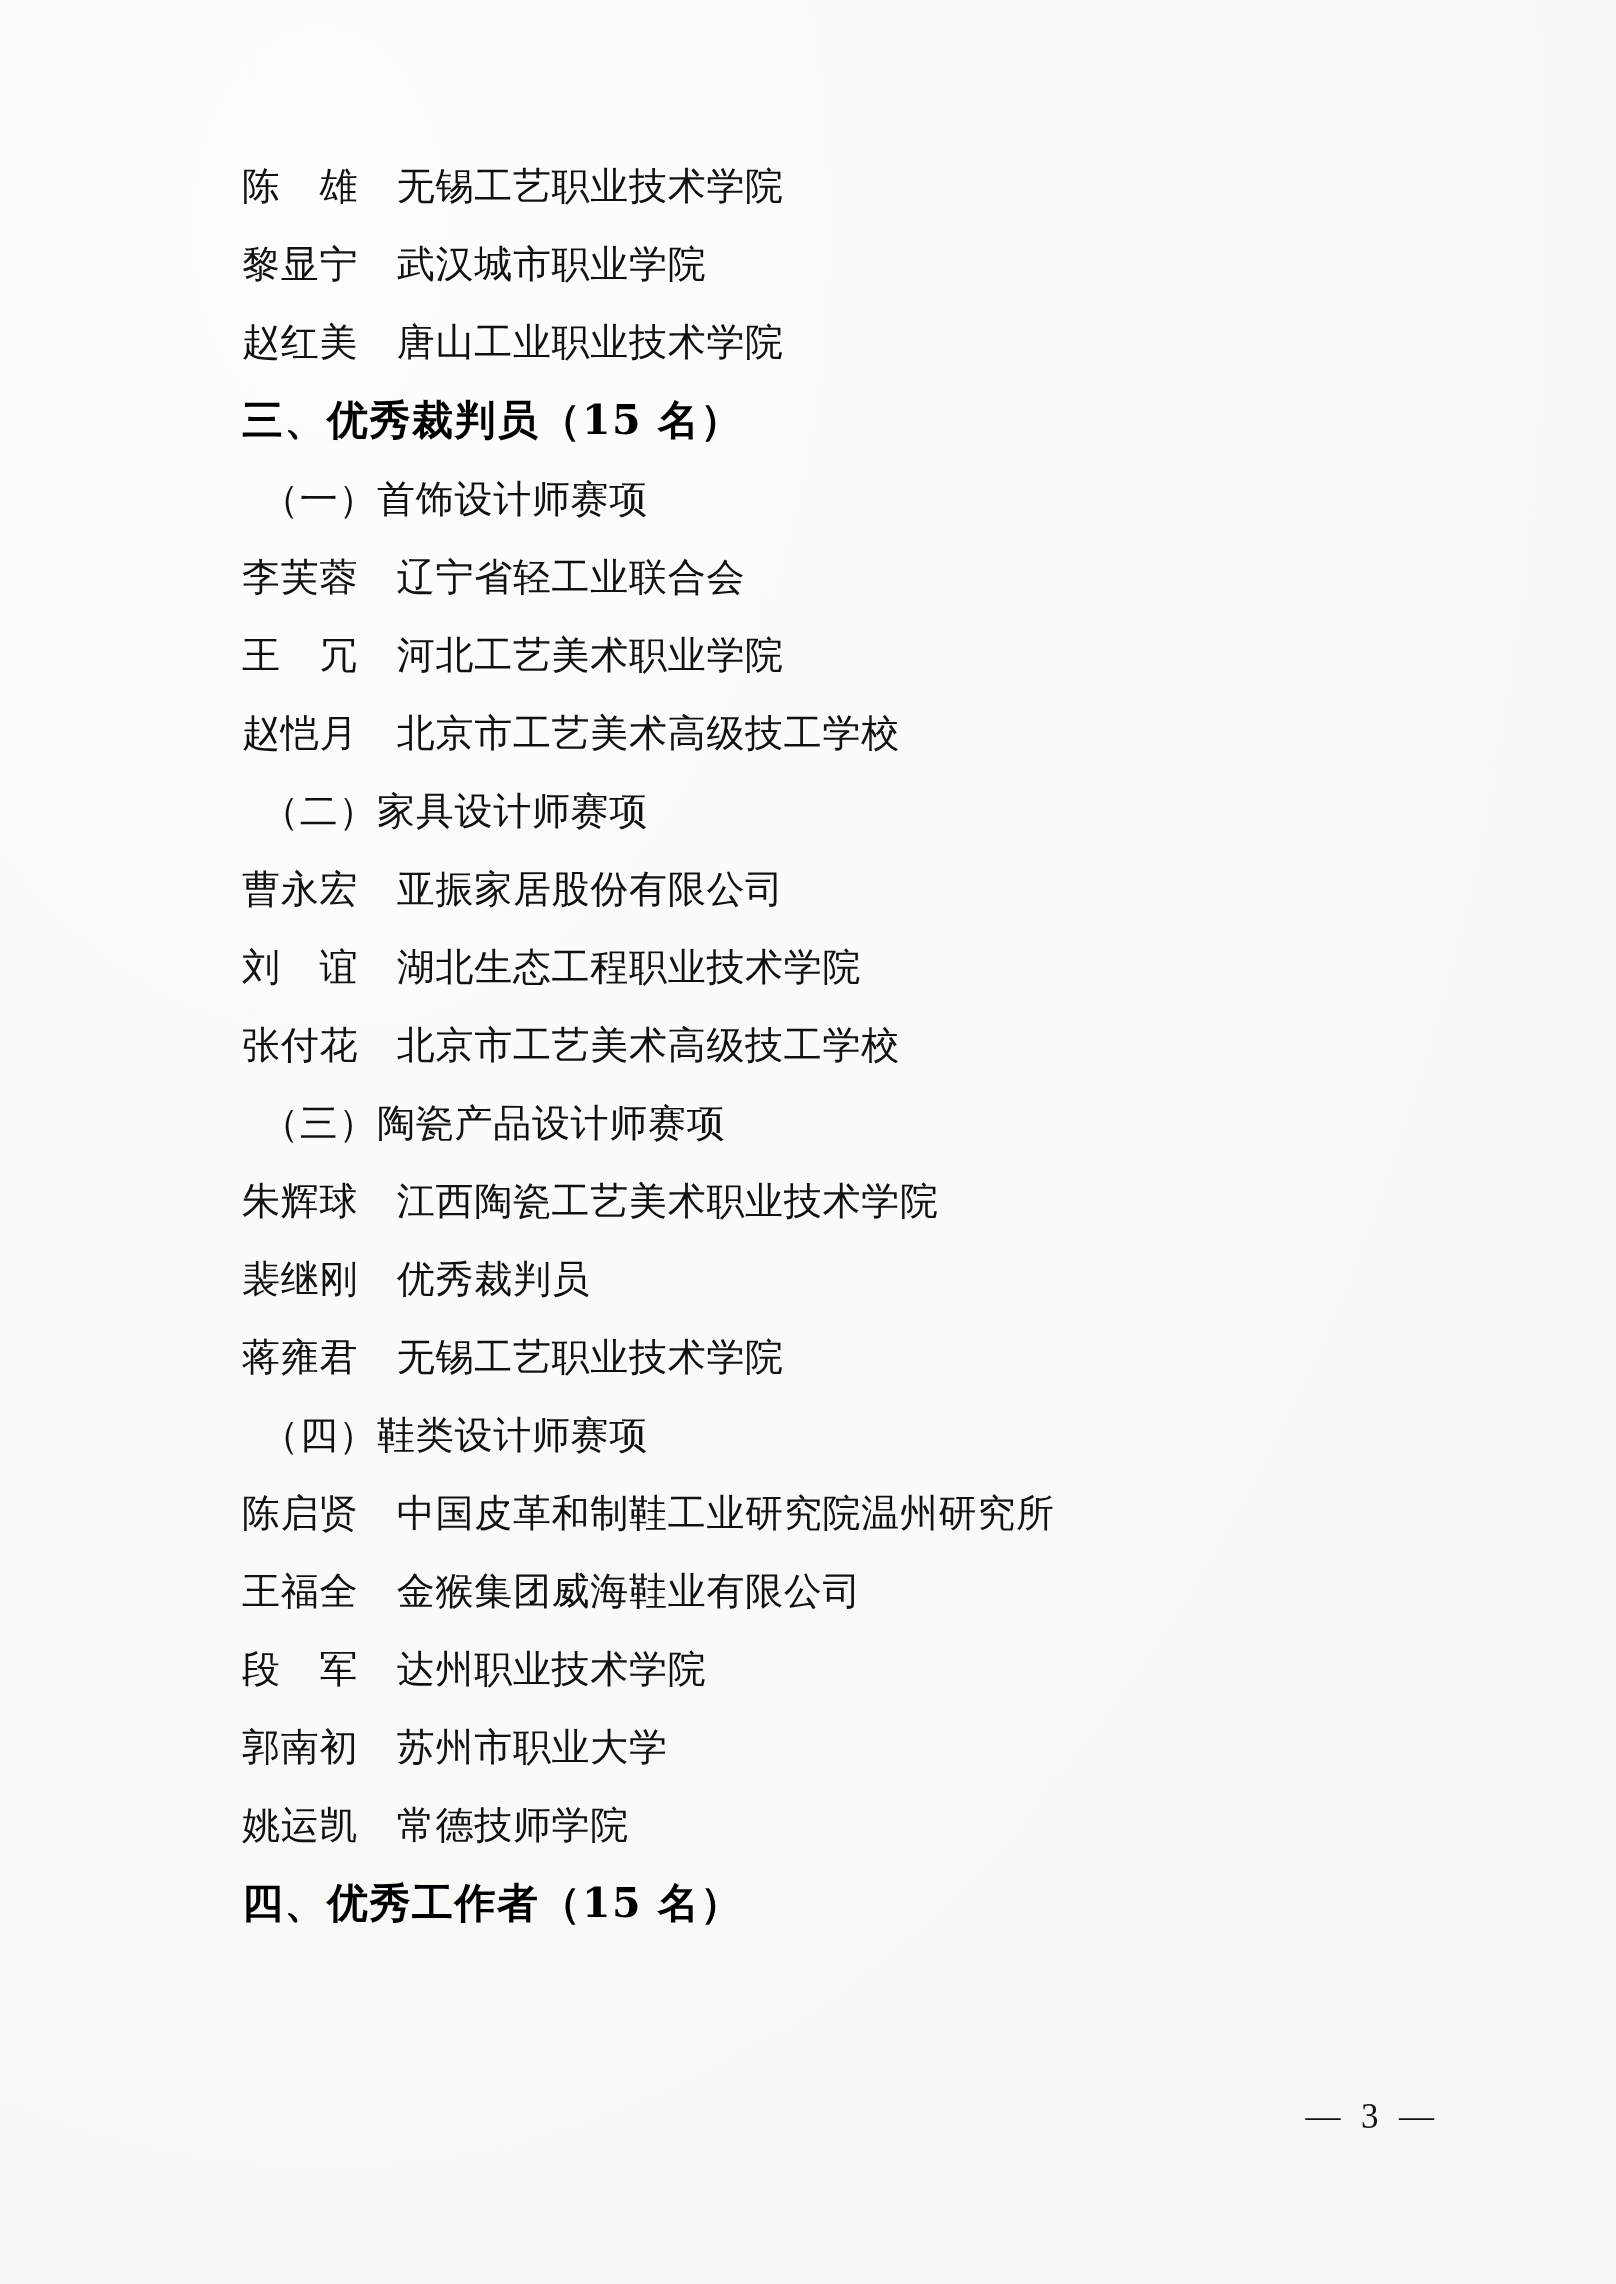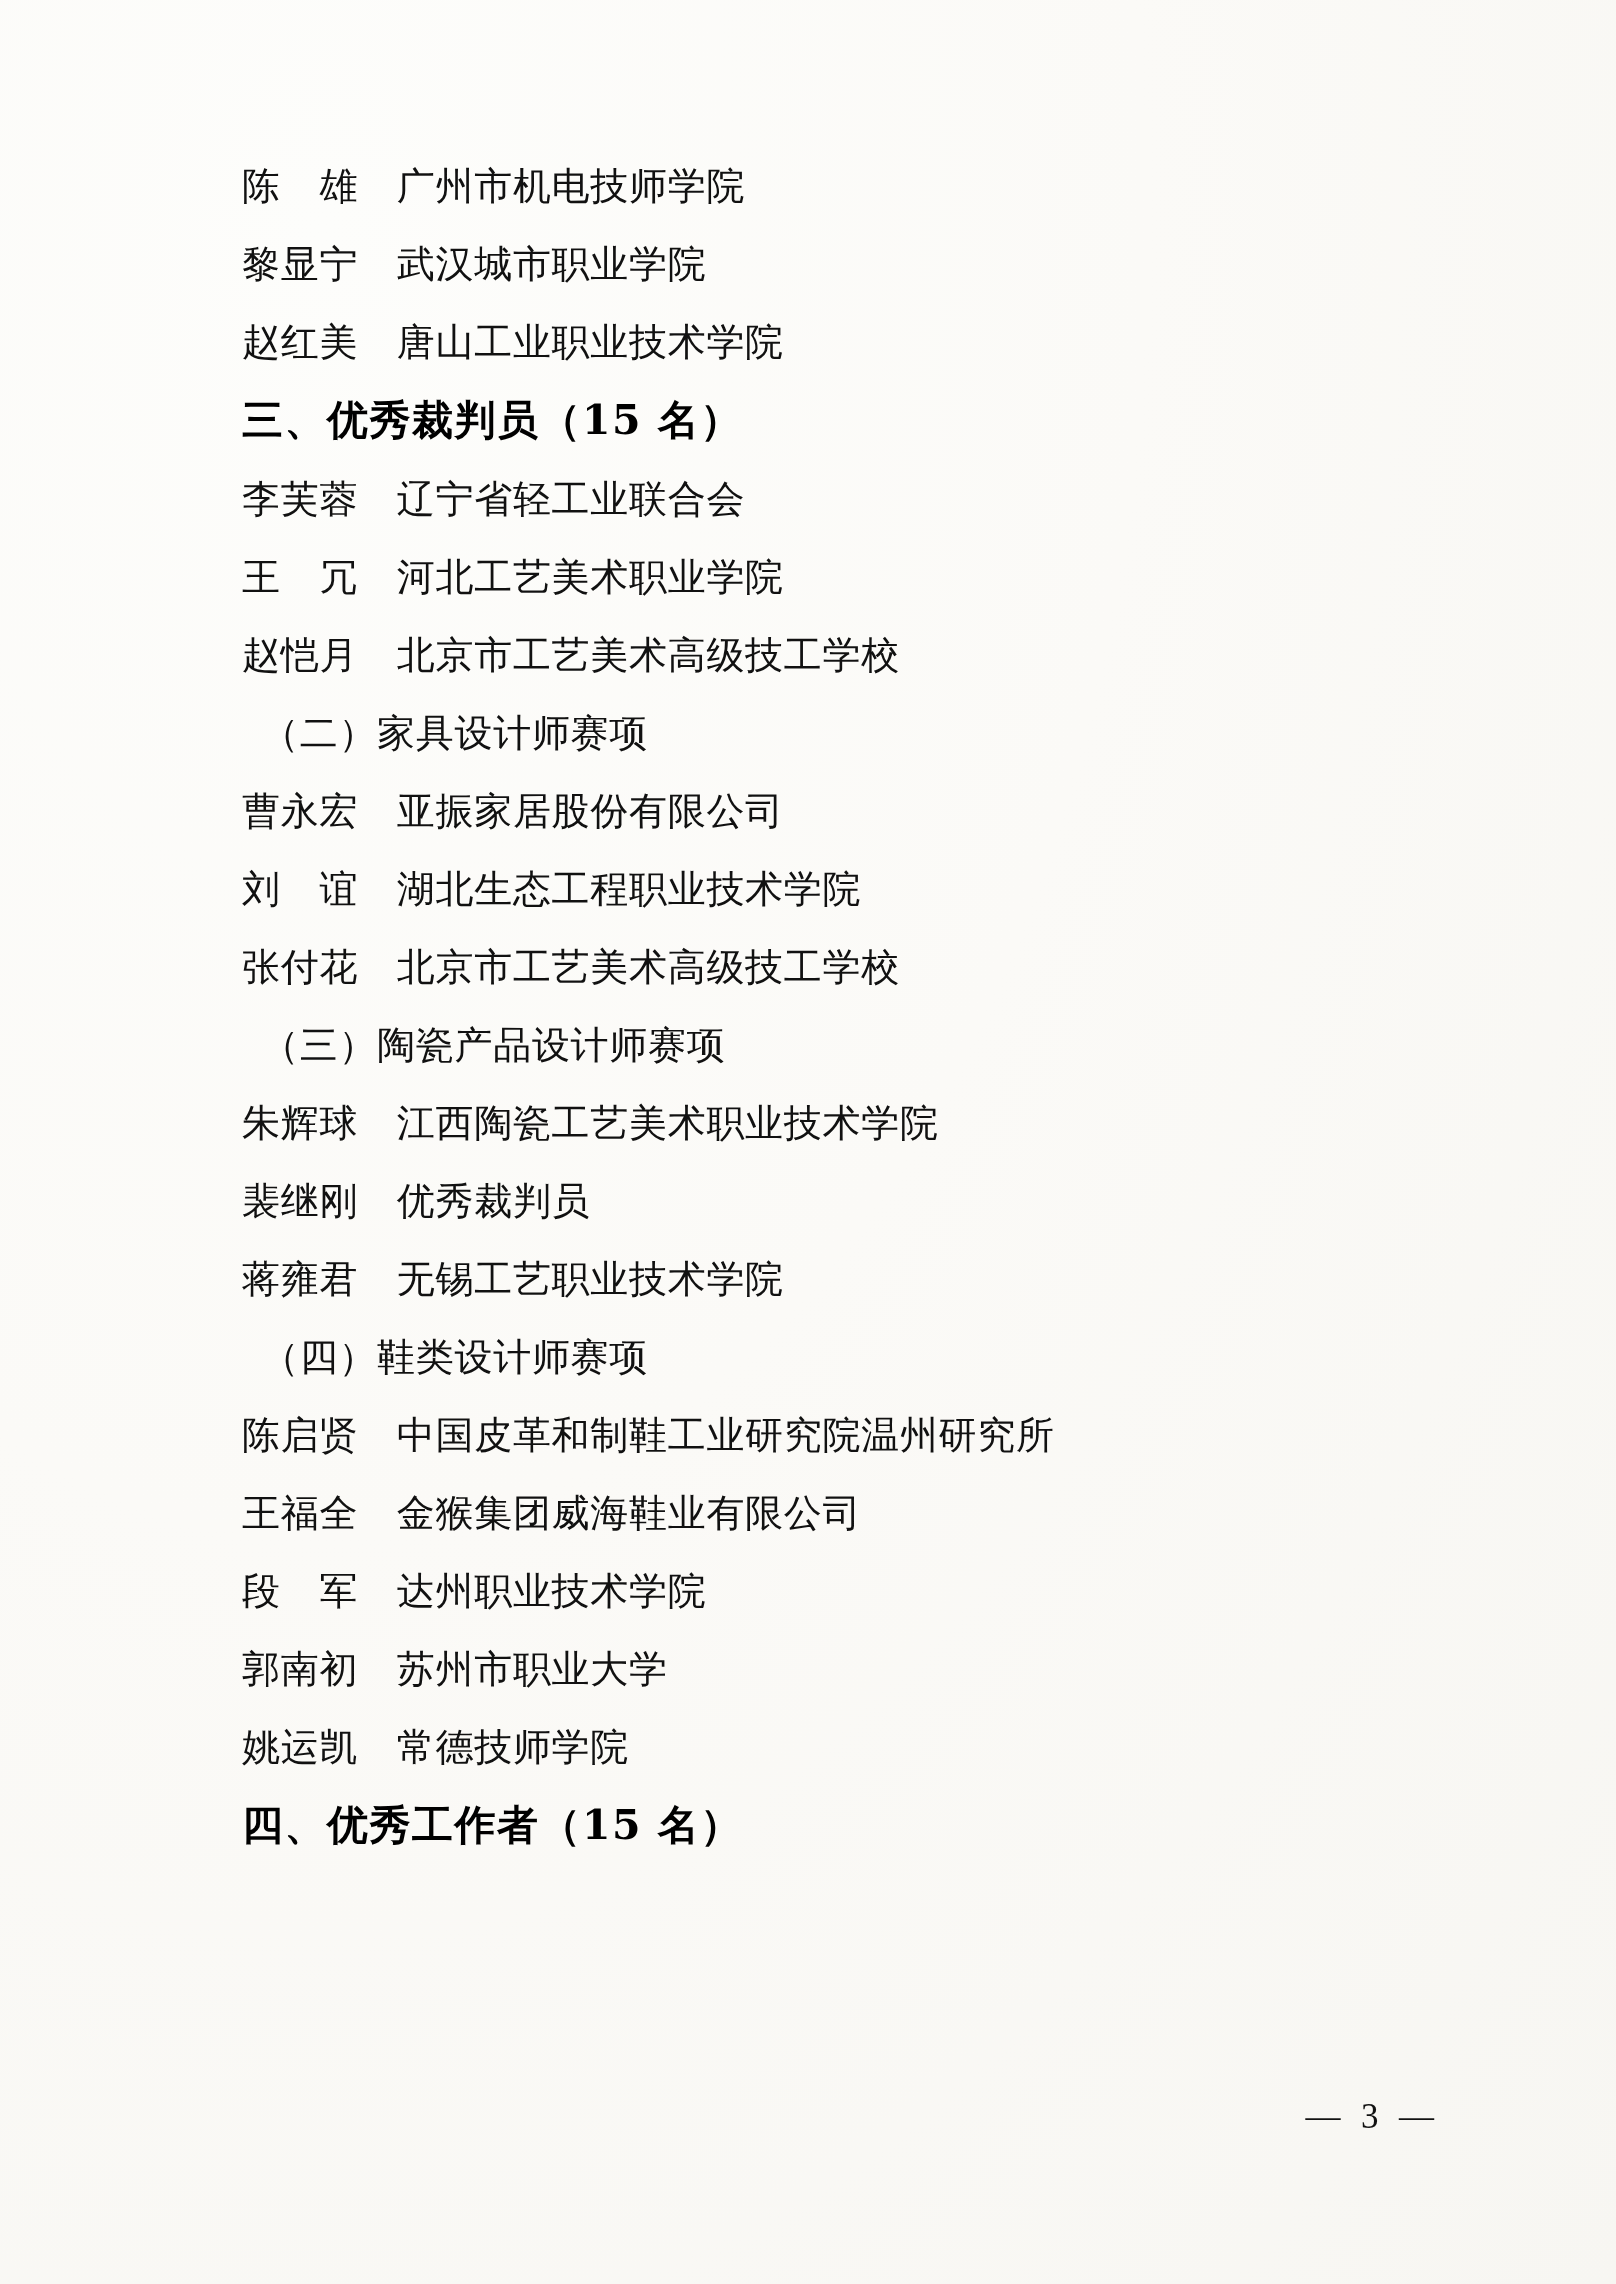--- a/index.html
+++ b/index.html
@@ -63,24 +63,25 @@
     font-size: 35px;
     letter-spacing: 5.9px;
     color: #111;
   }
 </style>
 </head>
 <body>
 
 <div class="page">
   <div class="content" id="body-lines">
-      <div class="line name-line">陈　雄　广州市机电技师学院</div>
+      <div class="line name-line">陈　雄　无锡工艺职业技术学院</div>
       <div class="line name-line">黎显宁　武汉城市职业学院</div>
       <div class="line name-line">赵红美　唐山工业职业技术学院</div>
       <div class="heading">三、优秀裁判员（15 名）</div>
+      <div class="line subhead">（一）首饰设计师赛项</div>
       <div class="line name-line">李芙蓉　辽宁省轻工业联合会</div>
       <div class="line name-line">王　冗　河北工艺美术职业学院</div>
       <div class="line name-line">赵恺月　北京市工艺美术高级技工学校</div>
       <div class="line subhead">（二）家具设计师赛项</div>
       <div class="line name-line">曹永宏　亚振家居股份有限公司</div>
       <div class="line name-line">刘　谊　湖北生态工程职业技术学院</div>
       <div class="line name-line">张付花　北京市工艺美术高级技工学校</div>
       <div class="line subhead">（三）陶瓷产品设计师赛项</div>
       <div class="line name-line">朱辉球　江西陶瓷工艺美术职业技术学院</div>
       <div class="line name-line">裴继刚　优秀裁判员</div>

